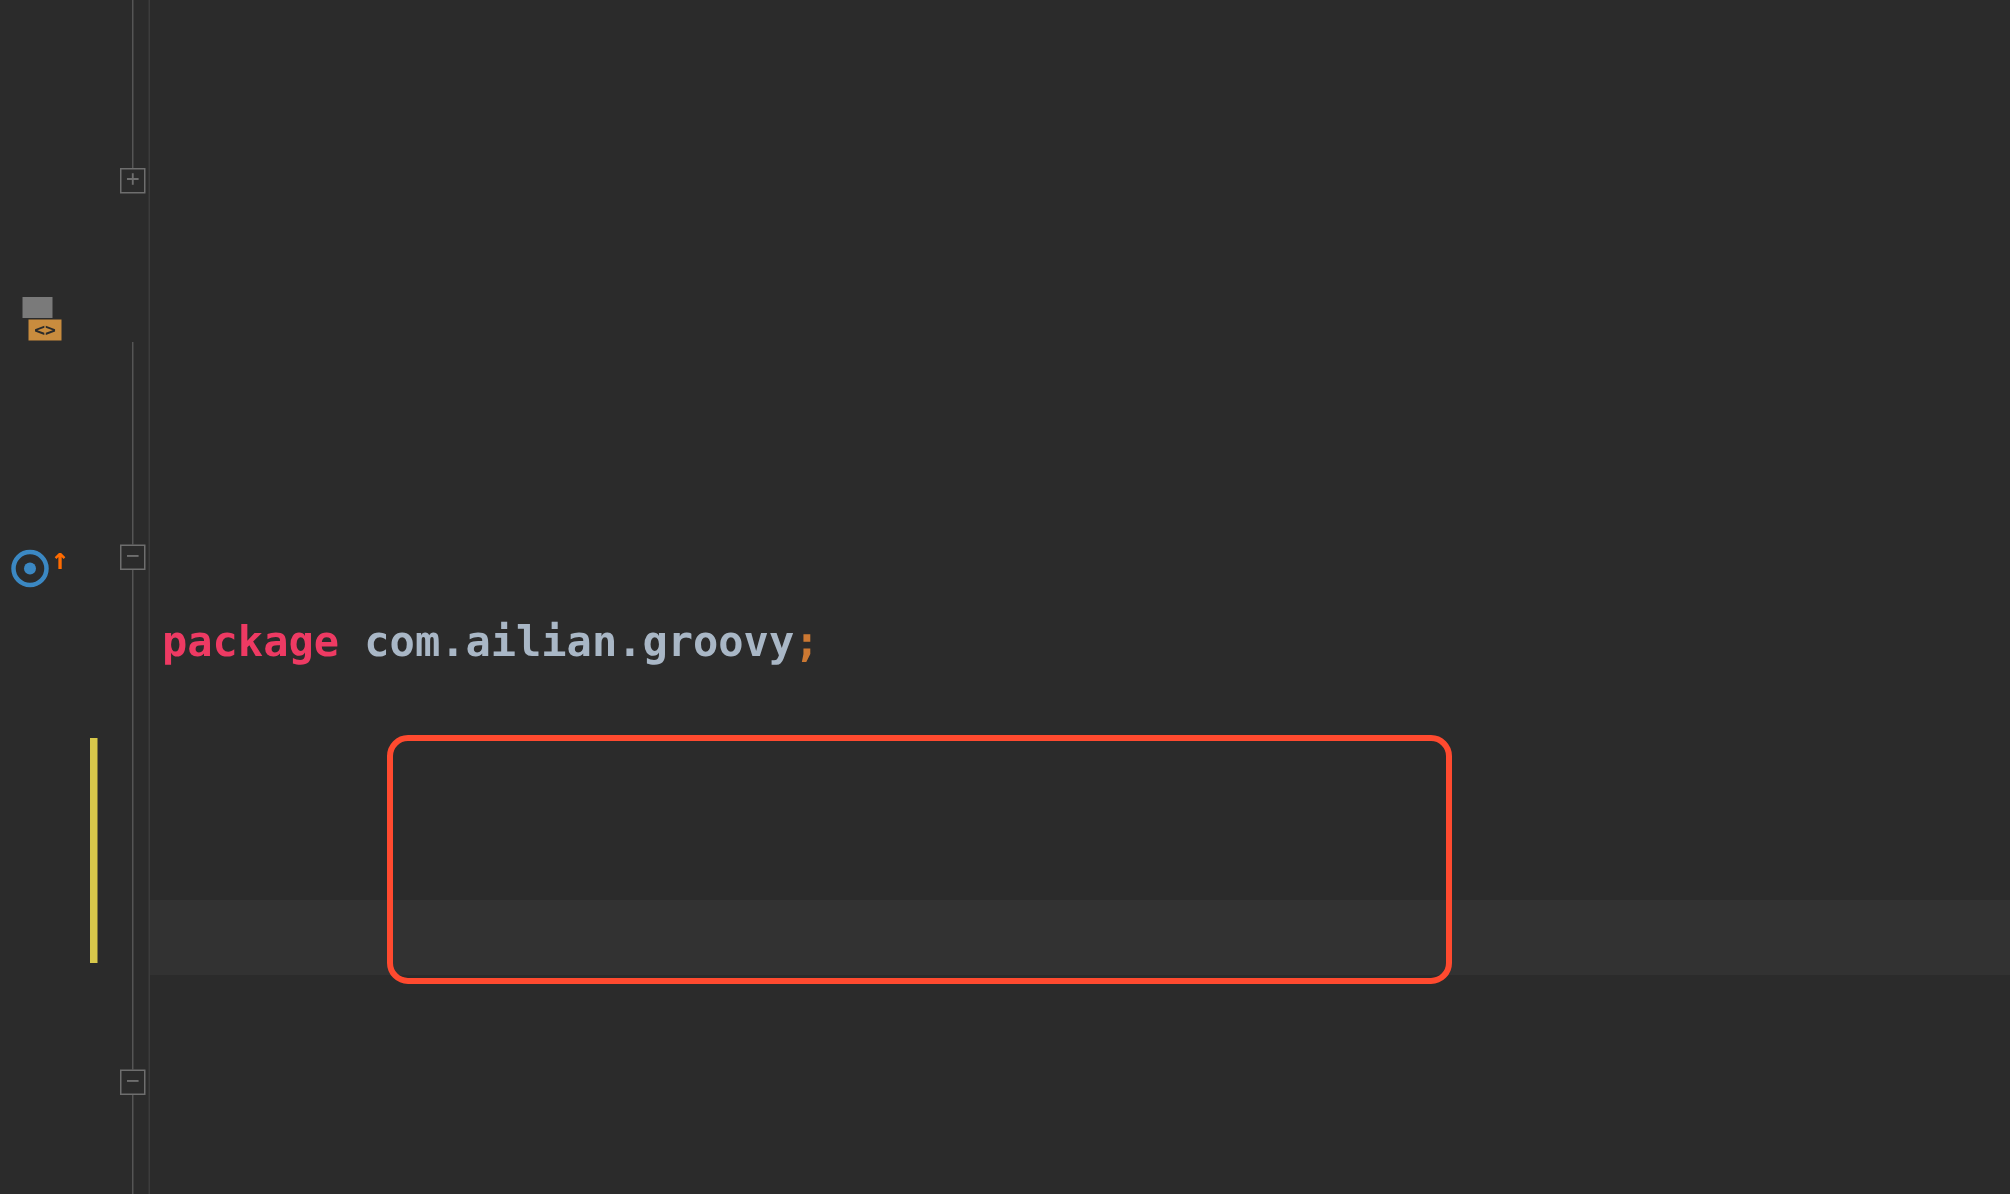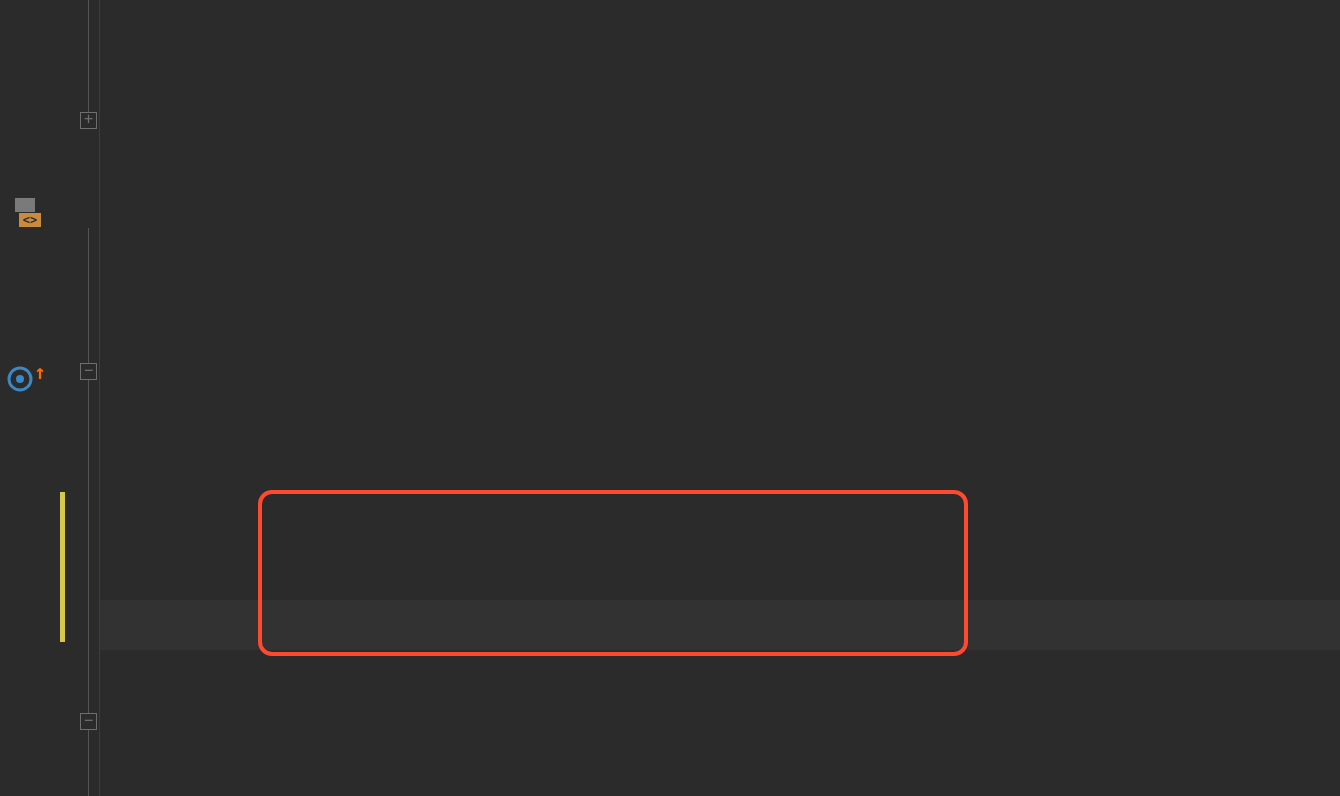--- a/index.html
+++ b/index.html
@@ -126,20 +126,21 @@
     </div>
     <div class="gutter-icon up-arrow">↑</div>
   </div>
 
   <div class="code-area">
     <div class="current-line" style="top:600px;"></div>
 
     <div class="red-box" style="top:490px; left:158px; width:710px; height:166px;"></div>
 
     <div class="code-text">
+    <div class="line"><span class="kw2">package</span> <span class="pkg">com.ailian.groovy</span><span class="semi">;</span></div>
 
     <div class="line"></div>
 
     
 
     
 
     
 
     

